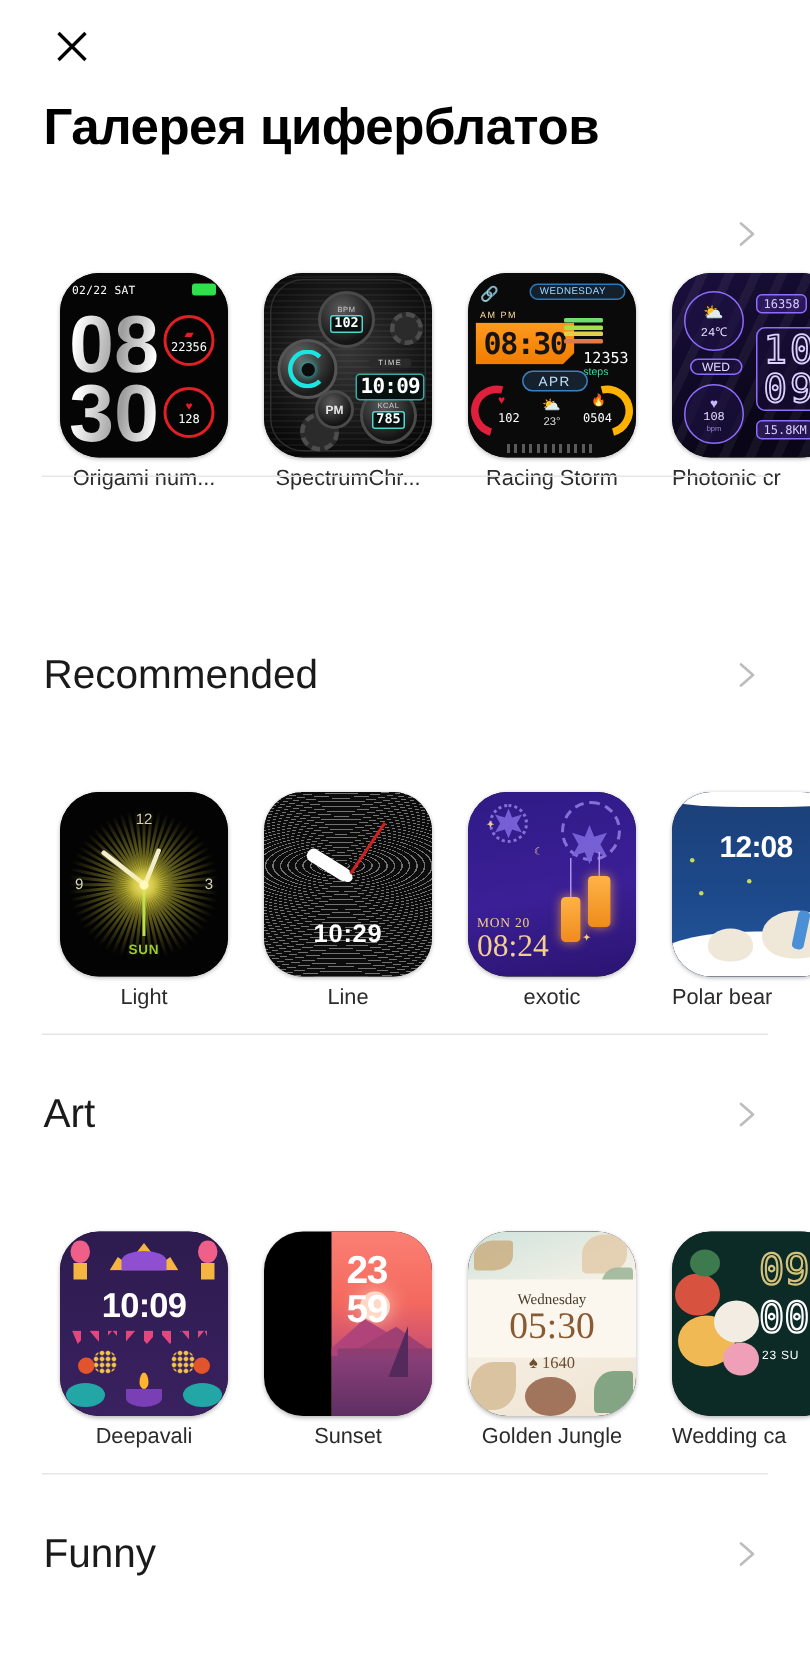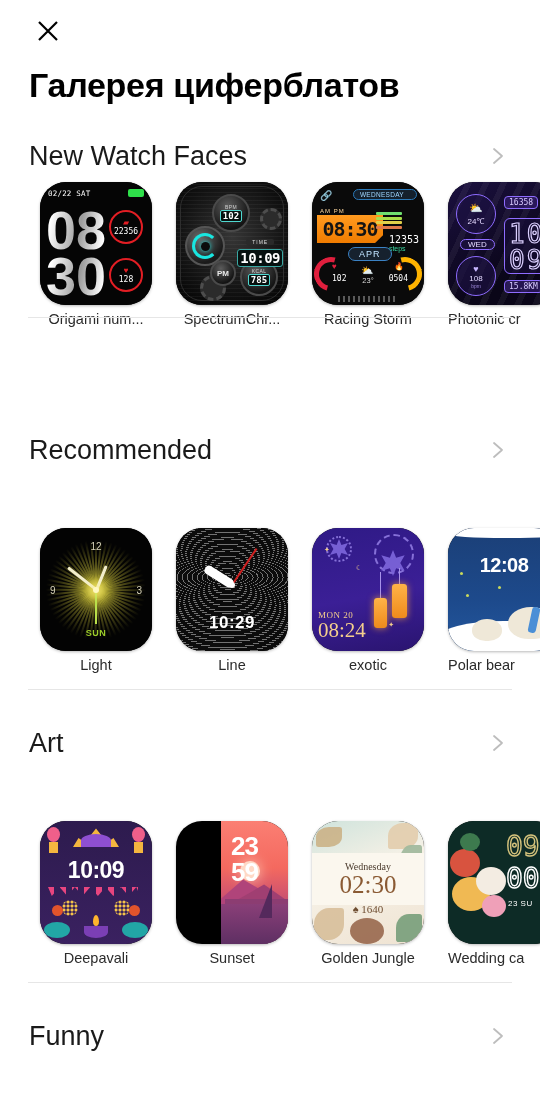--- a/index.html
+++ b/index.html
@@ -193,21 +193,21 @@
     position: absolute; left: 8px; border-radius: 50%; border: 1.5px solid #8e6cff;
     display: flex; flex-direction: column; align-items: center; justify-content: center;
     background: rgba(30,18,70,.6);
   }
   .f-photonic .pcirc.c1 { top: 12px; width: 40px; height: 40px; }
   .f-photonic .pcirc.c3 { top: 74px; width: 40px; height: 40px; }
   .f-photonic .pill {
     position: absolute; left: 12px; top: 57px; border: 1.5px solid #8e6cff; border-radius: 9px;
     padding: 0 7px; font-size: 8px; color: #e4d9ff; background: rgba(30,18,70,.6);
   }
-  .f-photonic .pcirc .v { font-size: 8px; color: #e4d9ff; font-family:Liberation Sans, sans-serif; }
+  .f-photonic .pcirc .v { font-size: 8px; color: #e4d9ff; font-family:Liberation Mono, monospace; }
   .f-photonic .pcirc .u { font-size: 5px; color: #9b86d8; }
   .f-photonic .bar {
     position: absolute; left: 56px; border: 1.5px solid #8e6cff; border-radius: 4px;
     background: rgba(60,35,130,.55); color: #d9cbff; font-size: 8px;
     font-family: "DejaVu Sans Mono", monospace; padding: 1px 4px; white-space: nowrap;
   }
   .f-photonic .bar.b1 { top: 14px; }
   .f-photonic .bar.b2 { bottom: 12px; }
   .f-photonic .tblock {
     position: absolute; left: 56px; top: 36px; right: -18px; height: 56px;
@@ -379,21 +379,20 @@
   <div class="close-btn">
     <svg width="24" height="24" viewBox="0 0 24 24">
       <path d="M3 3 L21 21 M21 3 L3 21" stroke="#000" stroke-width="2.2" fill="none"></path>
     </svg>
   </div>
 
   <div class="page-title">Галерея циферблатов</div>
 
   <div class="section" style="top:130px;">
     <div class="section-head">
-      <div class="section-title">New Watch Faces</div>
       <svg class="section-chevron" viewBox="0 0 20 20">
         <path d="M6 3 L14 10 L6 17" stroke="#bdbdbd" stroke-width="1.8" fill="none" stroke-linecap="round" stroke-linejoin="round"></path>
       </svg>
     </div>
 
     <div class="row" style="top:0;">
 
       <div class="card-wrap w0">
         <div class="card">
           <div class="face f-origami">
@@ -704,21 +703,21 @@
       </div>
 
       <div class="card-wrap w2">
         <div class="card">
           <div class="face f-golden">
             <div class="leaf" style="left:4px;top:6px;width:26px;height:20px;background:#cbb389"></div>
             <div class="leaf" style="right:6px;top:2px;width:30px;height:26px;background:#e3cdae"></div>
             <div class="leaf" style="right:2px;top:24px;width:22px;height:30px;background:#9fb89c"></div>
             <div class="band"></div>
             <div class="day">Wednesday</div>
-            <div class="dt">02:30</div>
+            <div class="dt">05:30</div>
             <div class="kcal">♠ 1640</div>
             <div class="leaf" style="left:2px;bottom:4px;width:30px;height:32px;background:#d8bf9b"></div>
             <div class="leaf" style="left:38px;bottom:0px;width:34px;height:26px;background:#9a6a50;border-radius:50%"></div>
             <div class="leaf" style="right:2px;bottom:2px;width:26px;height:28px;background:#79a07c"></div>
           </div>
         </div>
         <div class="card-label">Golden Jungle</div>
       </div>
 
       <div class="card-wrap w3">

